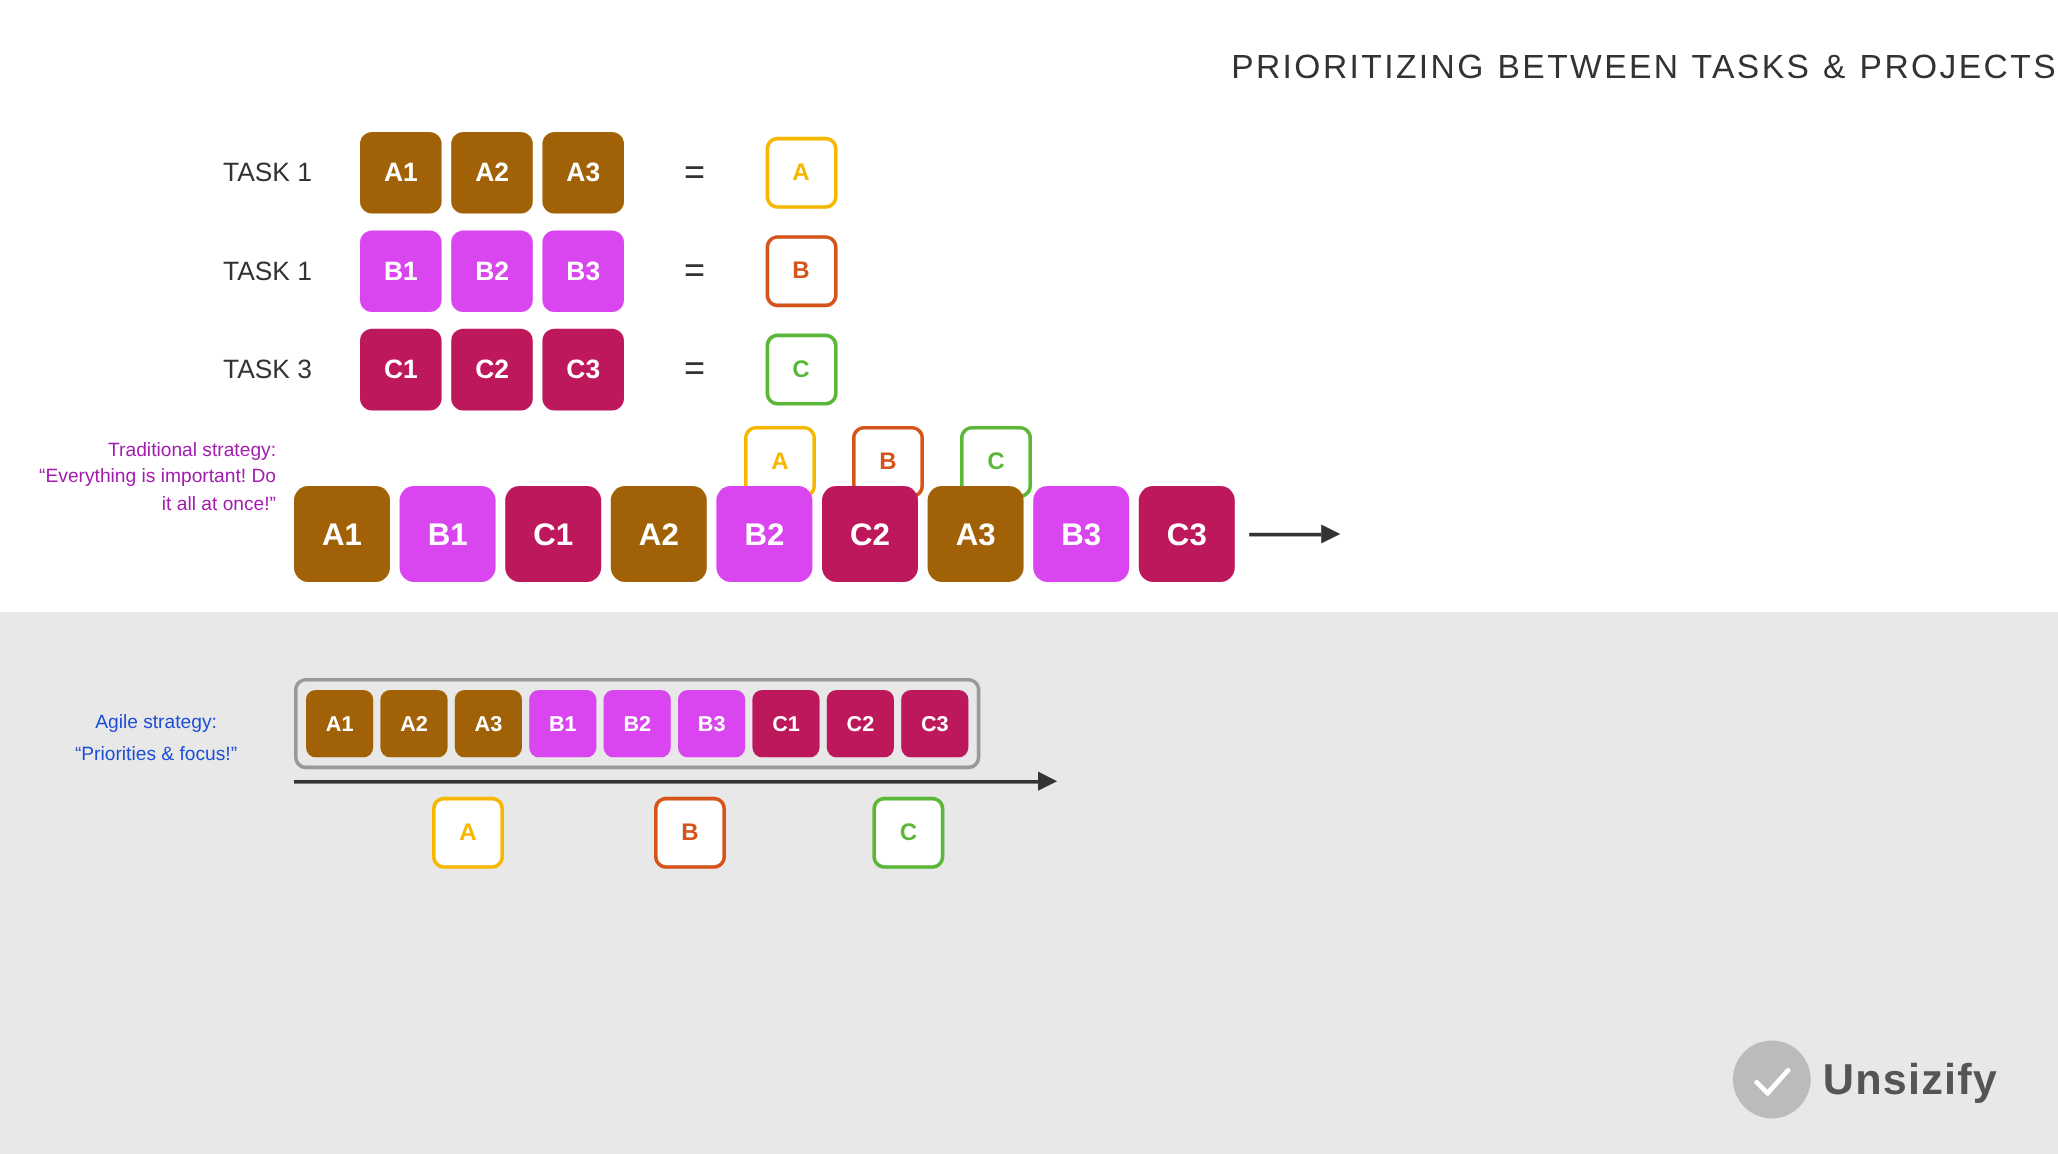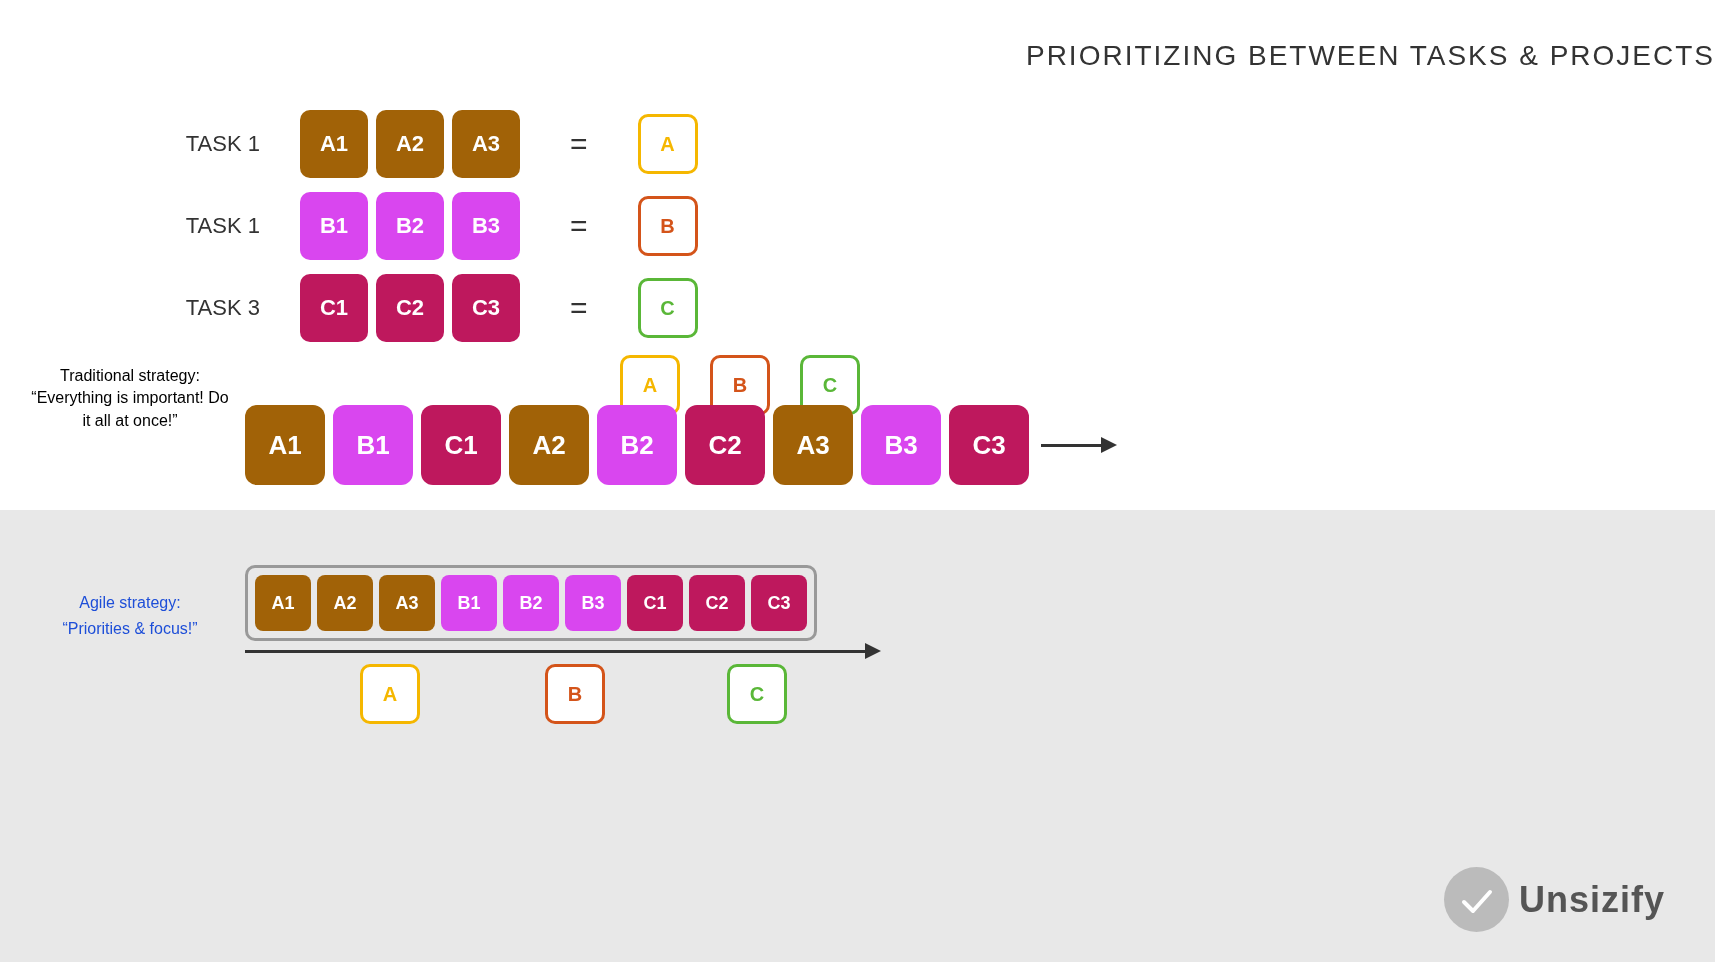--- a/index.html
+++ b/index.html
@@ -101,22 +101,22 @@
       font-size: 30px;
       color: #333;
       margin: 0 30px;
     }
 
     .trad-label {
       position: absolute;
       left: 30px;
       top: 10px;
       font-size: 16px;
-      color: #000000;
-      text-align: center;
+      color: #a21caf;
+      text-align: right;
       width: 200px;
       line-height: 1.4;
     }
 
     .trad-block {
       width: 80px;
       height: 80px;
       border-radius: 12px;
       display: flex;
       align-items: center;

